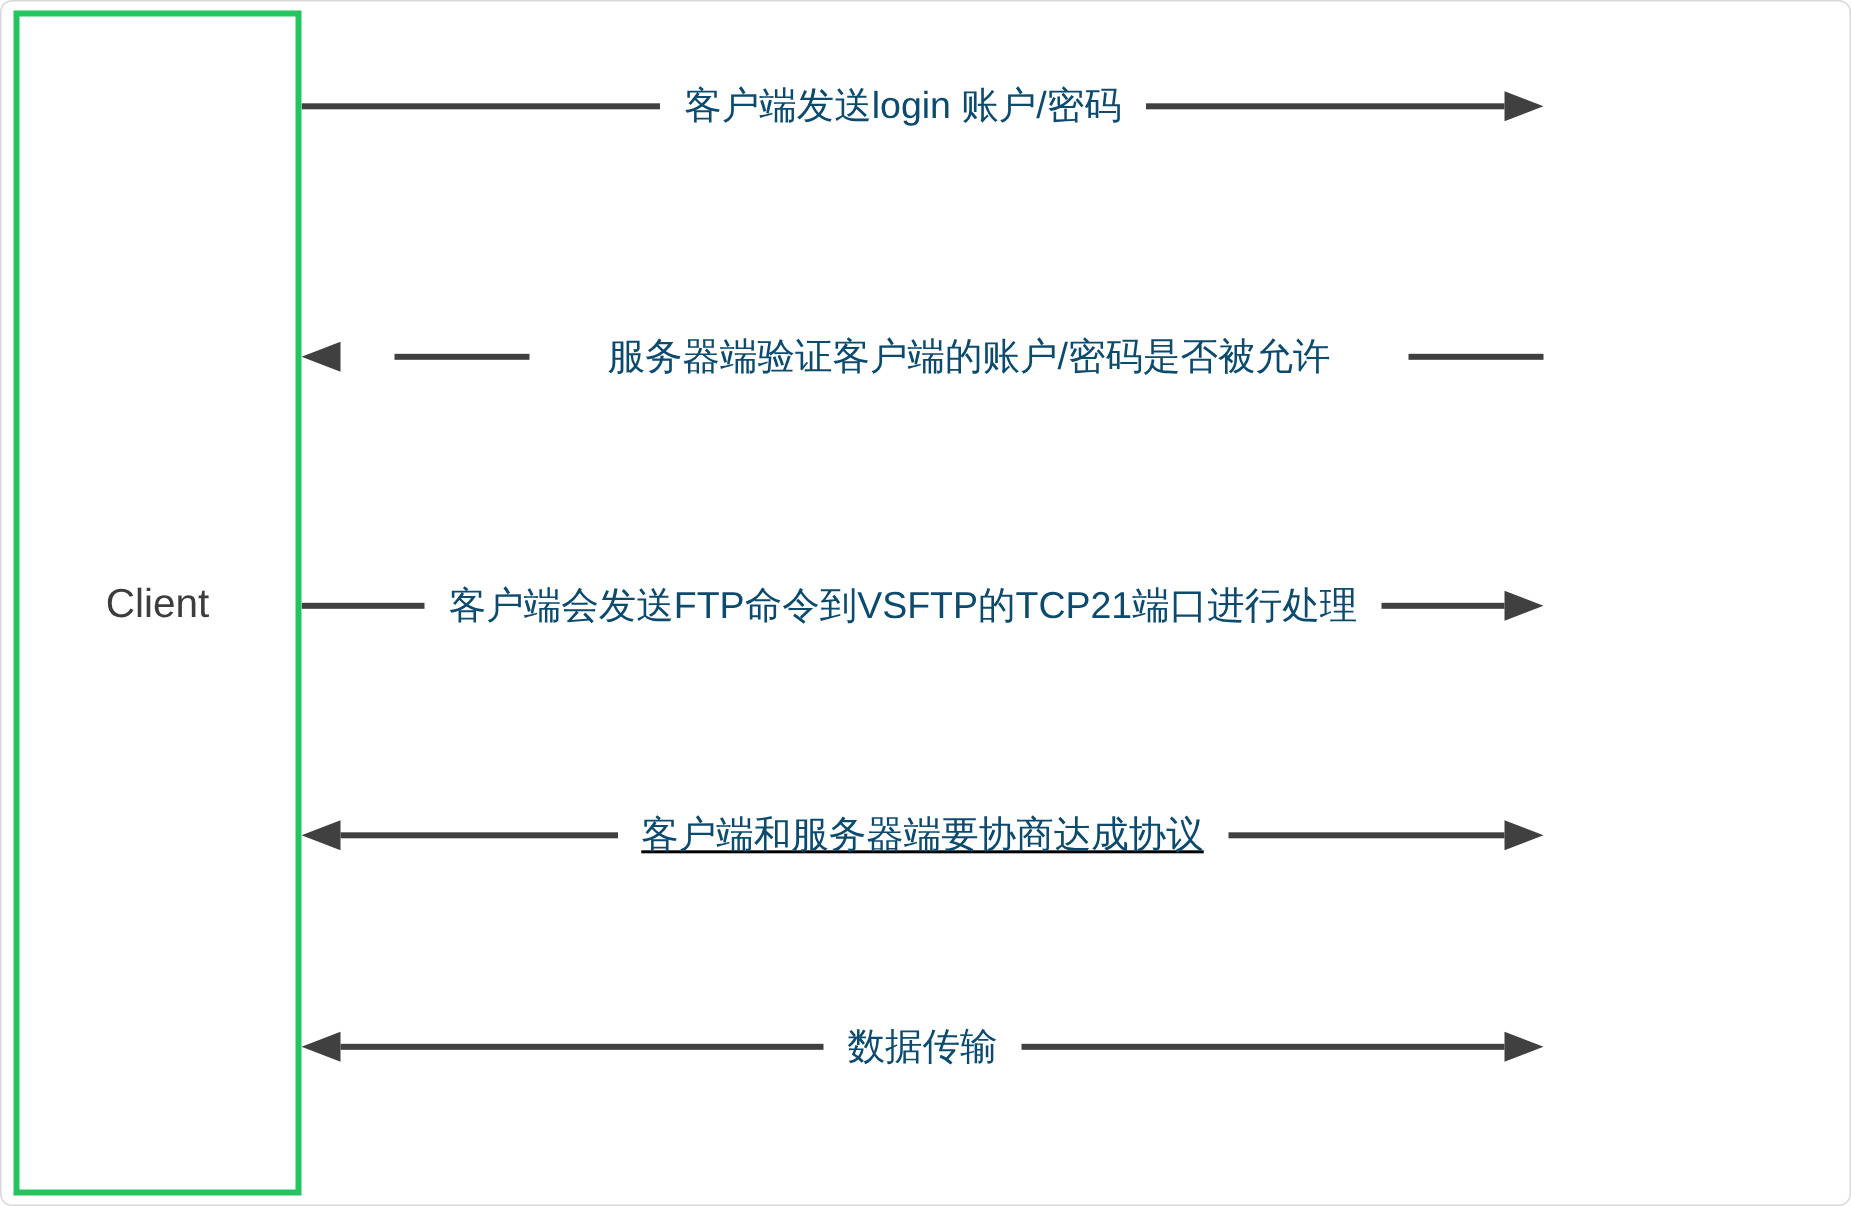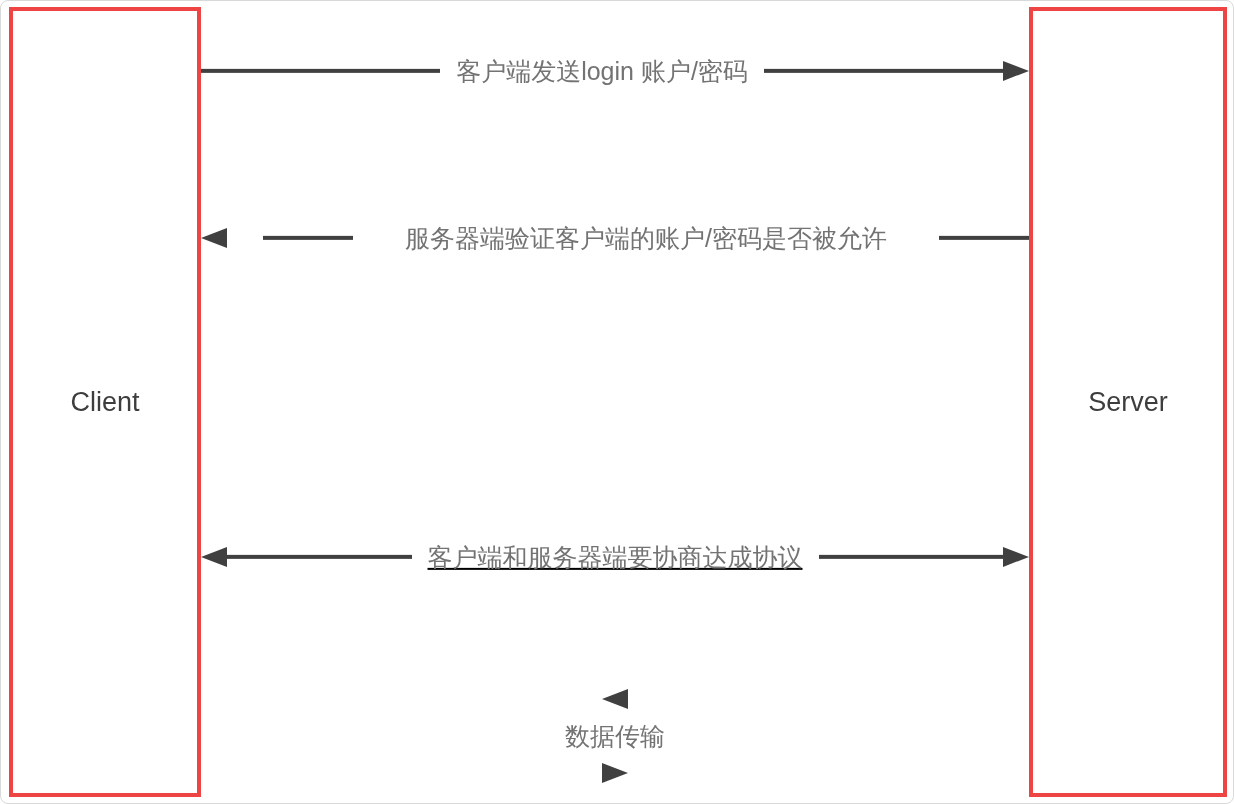--- a/index.html
+++ b/index.html
@@ -16,21 +16,21 @@
     border: 1px solid #d9d9d9;
     border-radius: 8px;
     box-sizing: border-box;
     overflow: hidden;
   }
   .endpoint-box {
     position: absolute;
     top: 6px;
     height: 790px;
     background: #ffffff;
-    border: 4px solid #ef4444;
+    border: 4px solid #22c55e;
     box-sizing: border-box;
     display: flex;
     align-items: center;
     justify-content: center;
     z-index: 2;
   }
   .endpoint-box.client { left: 8px;  width: 192px; }
   .endpoint-box.server { left: 1028px; width: 198px; }
   .endpoint-label {
     font-size: 27px;
@@ -70,60 +70,63 @@
   .head.left {
     border-top: 10px solid transparent;
     border-bottom: 10px solid transparent;
     border-right: 26px solid #404040;
   }
   .msg-label {
     flex: 0 0 auto;
     padding: 0 16px;
     font-size: 25px;
     line-height: 1.85;
-    color: #737373;
+    color: #0c4a6e;
     text-align: center;
     white-space: nowrap;
   }
   
   .row-1 { top: 70px; }
   .row-2 { top: 237px; gap: 36px; }
   .row-3 { top: 403px; }
   .row-4 { top: 556px; text-decoration: underline; }
-  .row-5 { top: 735px; flex-direction: column; }
+  .row-5 { top: 697px; }
 </style>
 </head>
 <body>
 
 <div class="page">
 
   <div class="endpoint-box client">
     <span class="endpoint-label">Client</span>
   </div>
 
-  <div class="endpoint-box server">
-    <span class="endpoint-label">Server</span>
-  </div>
 
   <div class="messages">
 
     <div class="msg-row row-1">
       <span class="seg"></span>
       <span class="msg-label">客户端发送login 账户/密码</span>
       <span class="seg"></span>
       <span class="head right"></span>
     </div>
 
     <div class="msg-row row-2">
       <span class="head left"></span>
       <span class="seg"></span>
       <span class="msg-label">服务器端验证客户端的账户/密码是否被允许</span>
       <span class="seg"></span>
     </div>
 
+    <div class="msg-row row-3">
+      <span class="seg"></span>
+      <span class="msg-label">客户端会发送FTP命令到VSFTP的TCP21端口进行处理</span>
+      <span class="seg"></span>
+      <span class="head right"></span>
+    </div>
 
     <div class="msg-row row-4">
       <span class="head left"></span>
       <span class="seg"></span>
       <span class="msg-label">
         <div>客户端和服务器端要协商达成协议</div>
       </span>
       <span class="seg"></span>
       <span class="head right"></span>
     </div>

